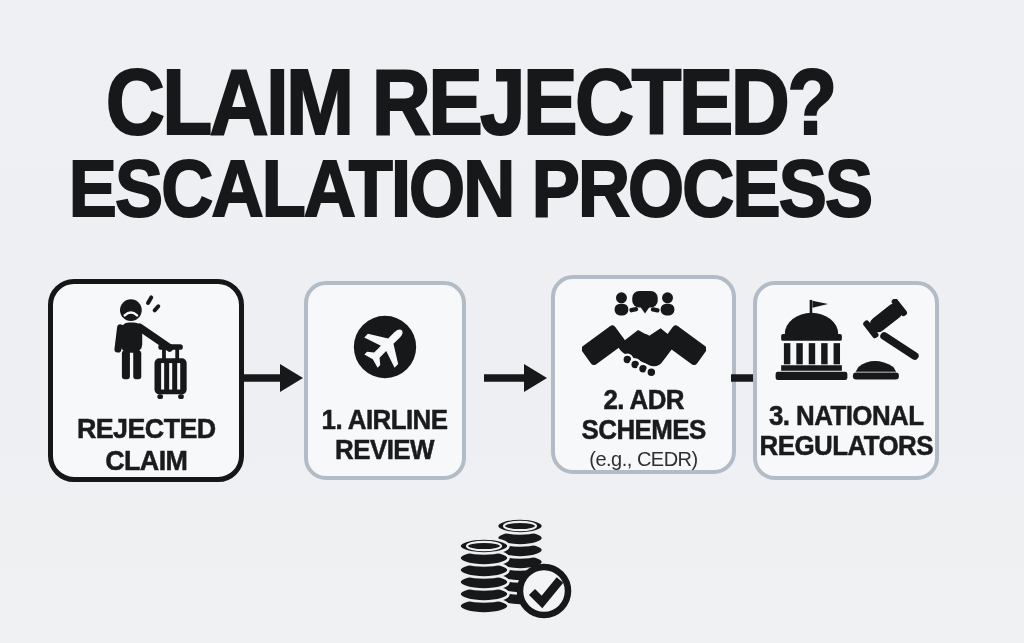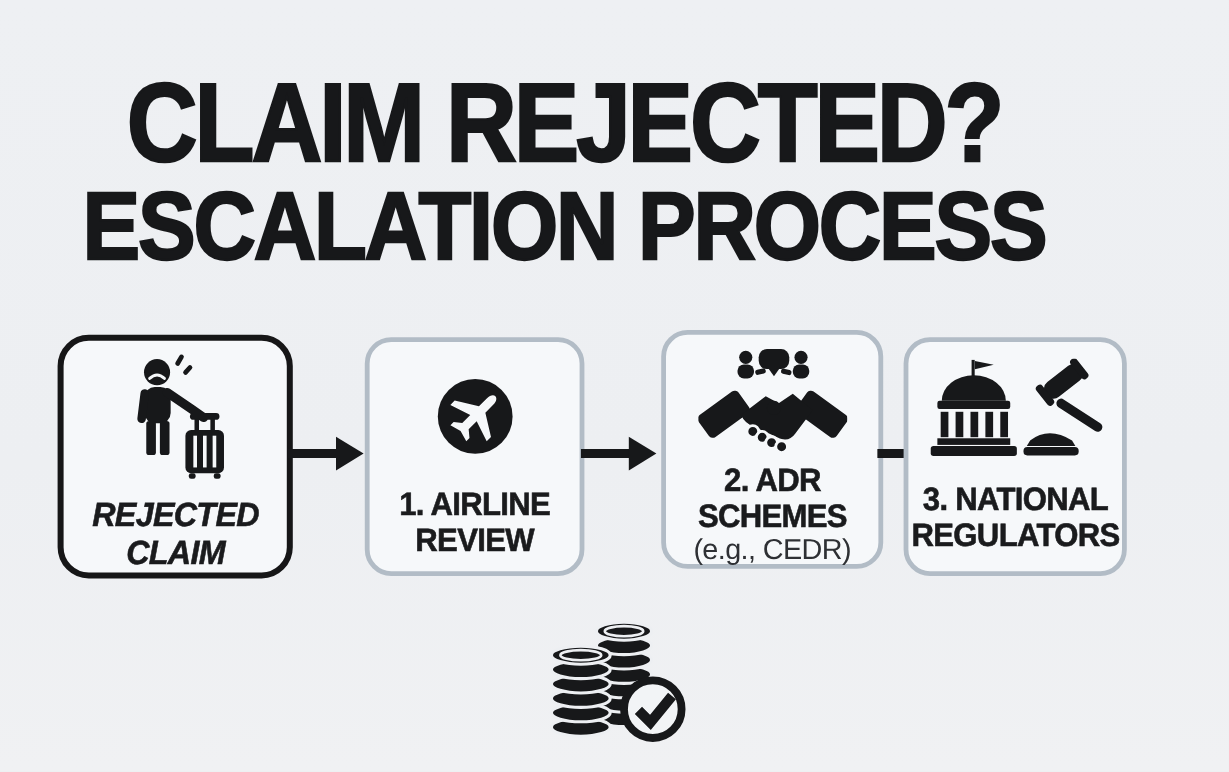--- a/index.html
+++ b/index.html
@@ -20,40 +20,40 @@
   }
   .title-line1{font-size:93px;line-height:92px;letter-spacing:-3px;}
   .title-line2{font-size:80px;line-height:82px;letter-spacing:-2px;display:block;margin:0 auto;transform:scaleX(0.9);}
 
   
   .step-box{
     position:absolute;box-sizing:border-box;background:#f6f8fa;
     display:flex;flex-direction:column;align-items:center;
   }
   .step-0{left:48px;top:279px;width:196px;height:203px;border:5px solid #161617;border-radius:26px;}
-  .step-1{left:304px;top:281px;width:183px;height:199px;border:4px solid #b2bcc6;border-radius:22px;}
+  .step-1{left:304px;top:281px;width:162px;height:199px;border:4px solid #b2bcc6;border-radius:22px;}
   .step-2{left:551px;top:275px;width:185px;height:199px;border:4px solid #b2bcc6;border-radius:22px;}
   .step-3{left:753px;top:281px;width:186px;height:199px;border:4px solid #b2bcc6;border-radius:22px;}
 
   .step-label{
     font-weight:bold;text-align:center;font-size:27px;line-height:30px;
     letter-spacing:-0.6px;color:#1a1b1d;-webkit-text-stroke:0.5px #1a1b1d;
     transform:scaleX(0.96);transform-origin:50% 0;white-space:nowrap;
   }
   .step-0 .step-label{font-size:28px;line-height:32px;}
   .step-sublabel{
-    font-weight:normal;text-align:center;font-size:24px;line-height:28px;
+    font-weight:normal;text-align:center;font-size:20px;line-height:28px;
     color:#2e3034;letter-spacing:-0.5px;white-space:nowrap;
   }
   .icon-slot{display:flex;align-items:center;justify-content:center;}
   .step-0 .icon-slot{height:112px;margin-top:8px;}
   .step-1 .icon-slot{height:96px;margin-top:14px;}
   .step-2 .icon-slot{height:100px;margin-top:8px;}
   .step-3 .icon-slot{height:96px;margin-top:12px;}
-  .step-0 .labels{margin-top:12px;font-style:italic;}
+  .step-0 .labels{margin-top:12px;}
   .step-1 .labels{margin-top:10px;}
   .step-2 .labels{margin-top:0px;}
   .step-3 .labels{margin-top:8px;}
 
   
   .flow-arrow{position:absolute;top:358px;width:64px;height:40px;}
   .arrow-0{left:240px;}
   .arrow-1{left:484px;}
   .arrow-2{left:731px;}
 

